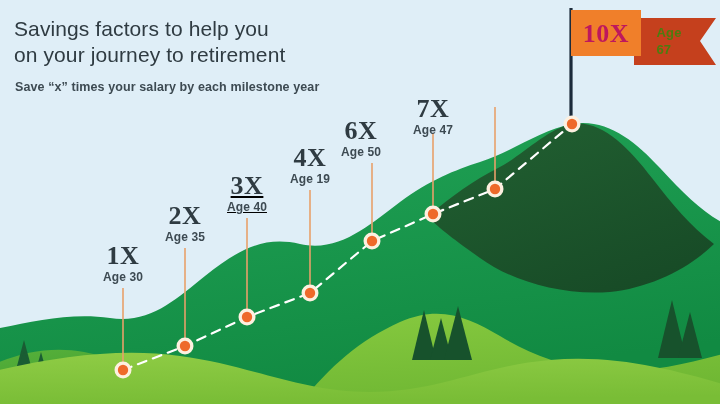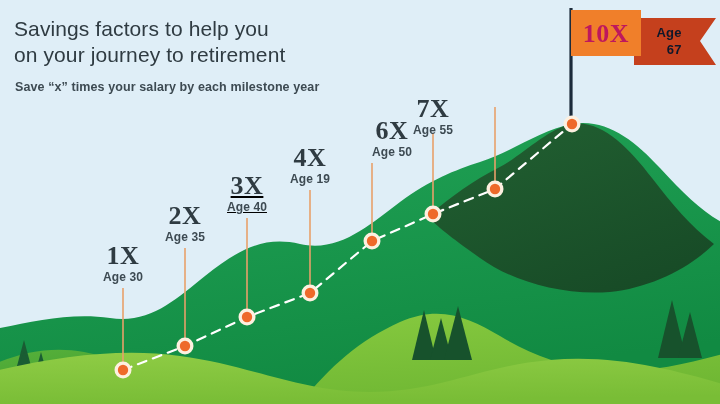--- a/index.html
+++ b/index.html
@@ -36,22 +36,22 @@
 
   
   #flag-10x{
     position:absolute;left:606px;top:21px;transform:translateX(-50%);
     font-family:"Liberation Serif", serif;
     font-size:26px;font-weight:bold;color:#be185d;line-height:26px;
     letter-spacing:.5px;
   }
   #flag-age{
     position:absolute;left:669px;top:24px;transform:translateX(-50%);
-    text-align:right;font-size:13px;font-weight:bold;
-    color:#0f172a;line-height:17px;letter-spacing:.2px;
+    text-align:left;font-size:13px;font-weight:bold;
+    color:#4d7c0f;line-height:17px;letter-spacing:.2px;
   }
 </style>
 </head>
 <body>
 
 <div id="stage">
 
   <svg id="scene" viewBox="0 0 720 404" preserveAspectRatio="none">
     <defs>
       <linearGradient id="gMid" x1="0" y1="0" x2="0.35" y2="1">
@@ -207,27 +207,27 @@
     <div class="age">Age 35</div>
   </div>
   <div class="ms" style="left:247px;top:173px;text-decoration:underline;">
     <div class="x">3X</div>
     <div class="age">Age 40</div>
   </div>
   <div class="ms" style="left:310px;top:145px;">
     <div class="x">4X</div>
     <div class="age">Age 19</div>
   </div>
-  <div class="ms" style="left:392px;top:118px;">
+  <div class="ms" style="left:361px;top:118px;">
     <div class="x">6X</div>
     <div class="age">Age 50</div>
   </div>
   <div class="ms" style="left:433px;top:96px;">
     <div class="x">7X</div>
-    <div class="age">Age 55</div>
+    <div class="age">Age 47</div>
   </div>
 
   <div id="flag-10x">10X</div>
   <div id="flag-age">
     <div>Age</div>
     <div>67</div>
   </div>
 
 </div>
 

